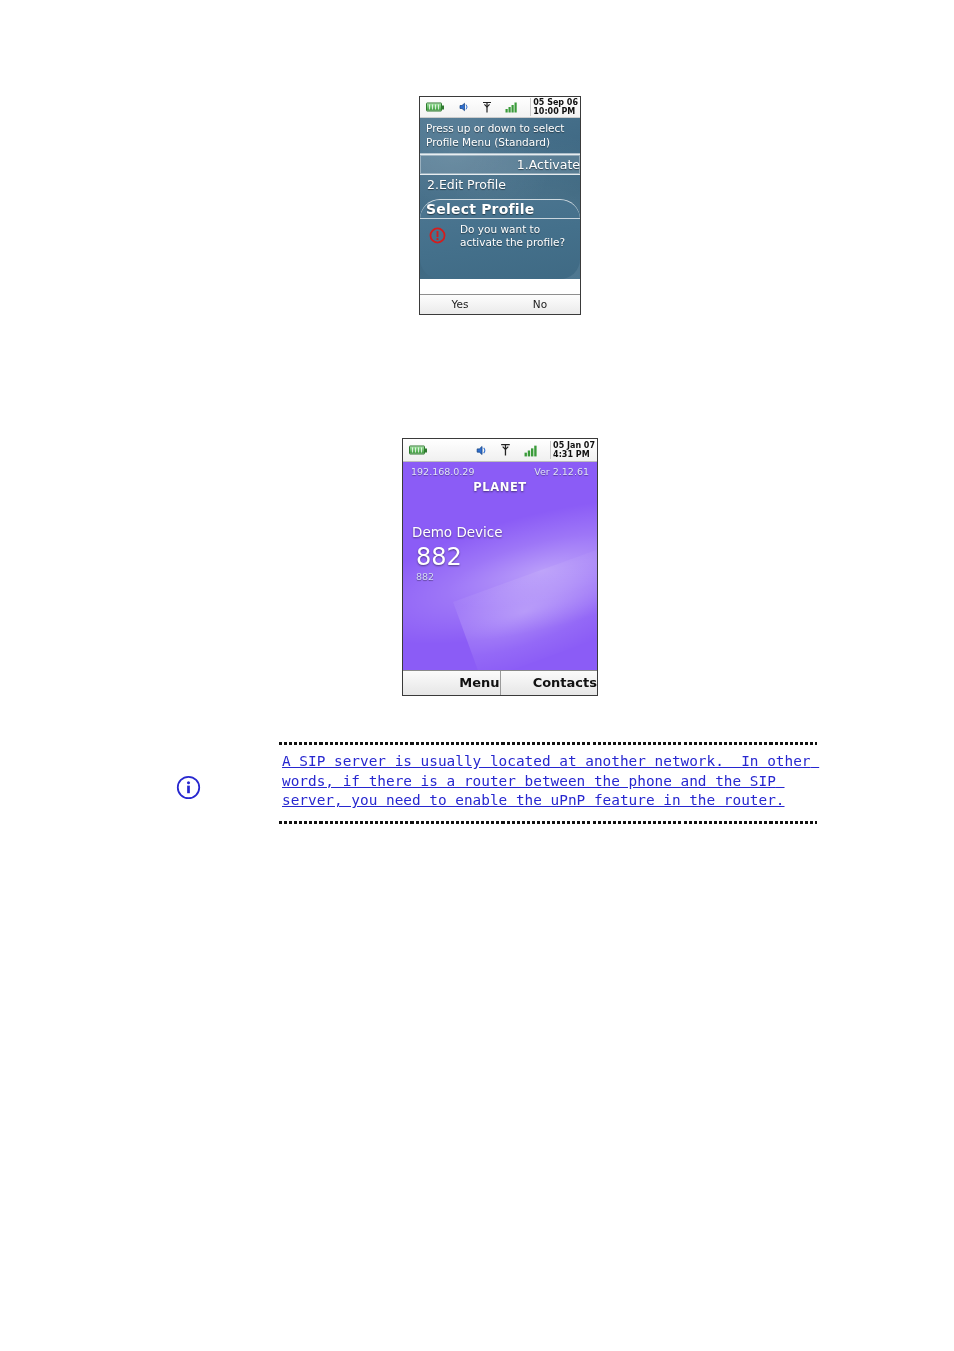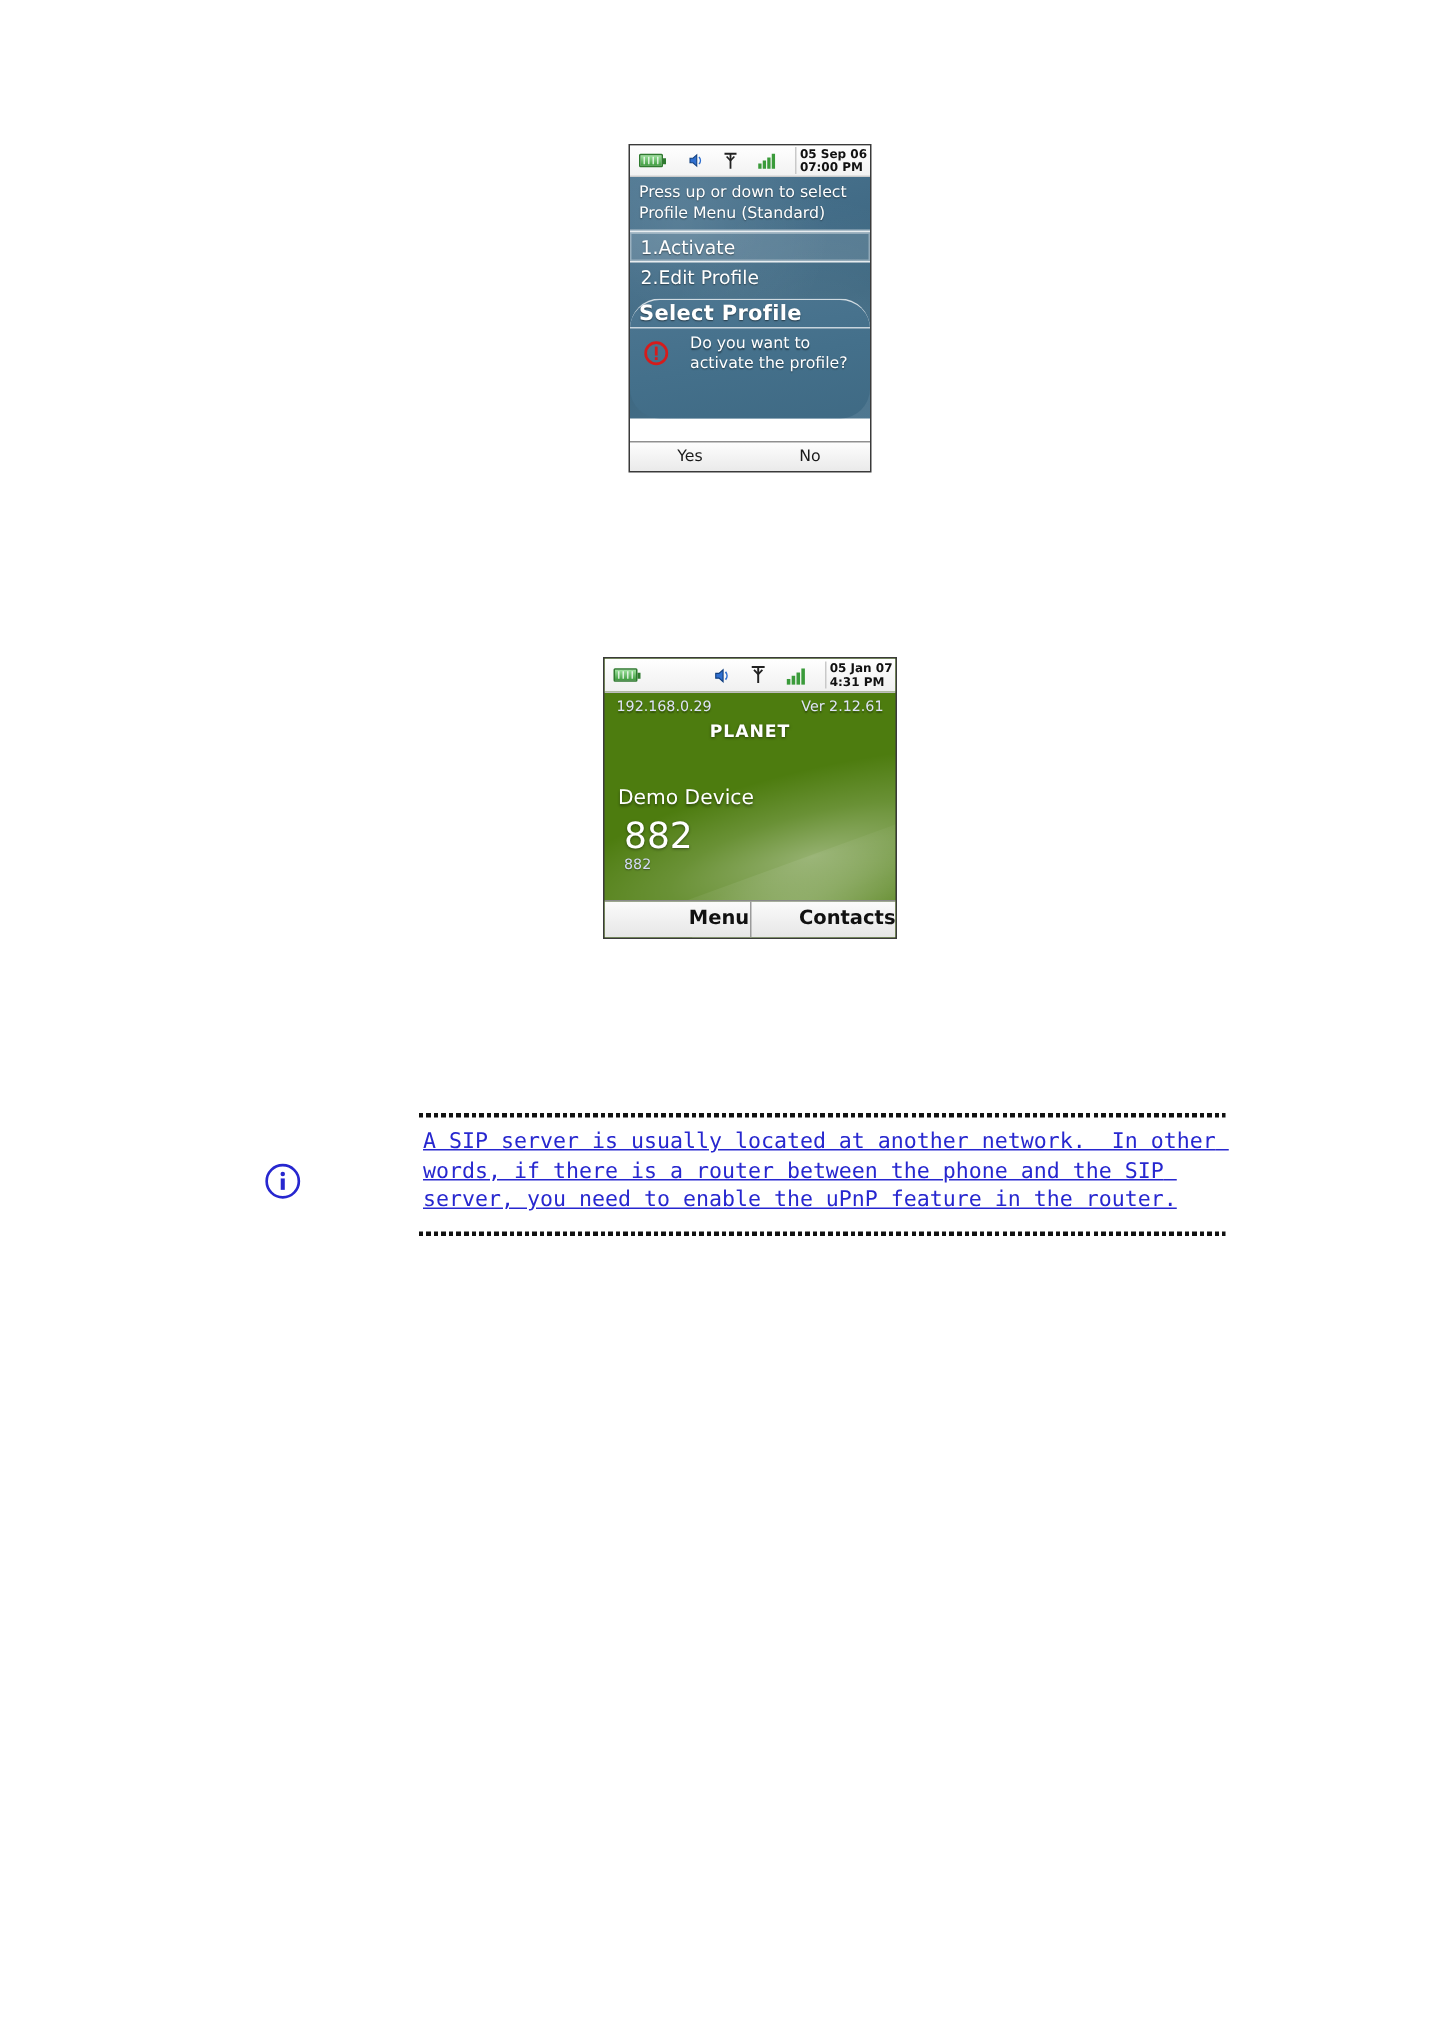--- a/index.html
+++ b/index.html
@@ -60,20 +60,21 @@
     padding-left: 7px;
     text-shadow: 0 1px 1px rgba(0,0,0,0.45);
   }
   .p1-menuitem.sel {
     border: 1px solid rgba(255,255,255,0.85);
     border-left: none;
     border-right: none;
     background: rgba(255,255,255,0.12);
     box-shadow: inset 0 0 0 1px rgba(255,255,255,0.35);
     padding-left: 7px;
+    text-align: right;
   }
   .p1-dialog {
     position: absolute;
     left: 0;
     right: 0;
     bottom: 0;
     height: 79px;
     background:
       linear-gradient(170deg, #4d7691 0%, #44708b 50%, #3f6a84 100%);
     border-top: 1px solid rgba(255,255,255,0.75);
@@ -119,23 +120,23 @@
     line-height: 19px;
     font-family: "DejaVu Sans", sans-serif;
   }
 
   
   .phone2 {
     position: absolute;
     left: 402px;
     top: 438px;
     width: 196px;
-    height: 188px;
+    height: 258px;
     border: 1px solid #3a3a3a;
-    background: #4d7c0f;
+    background: #8b5cf6;
     box-sizing: border-box;
     font-family: "DejaVu Sans", sans-serif;
     overflow: hidden;
   }
   .p2-statusbar {
     position: relative;
     height: 22px;
     background: linear-gradient(#ffffff, #f0f0f0);
     border-bottom: 1px solid #bdbdbd;
   }
@@ -337,21 +338,21 @@
         <path d="M2.4 3.3 5 6l2.6-2.7" stroke="#222" stroke-width="1.1" fill="none"></path>
       </svg>
       <svg width="13" height="12" viewBox="0 0 13 12">
         <rect x="0.5" y="8" width="2.2" height="3.5" fill="#3a9b3a"></rect>
         <rect x="3.5" y="6" width="2.2" height="5.5" fill="#3a9b3a"></rect>
         <rect x="6.5" y="4" width="2.2" height="7.5" fill="#3a9b3a"></rect>
         <rect x="9.5" y="1.5" width="2.2" height="10" fill="#3a9b3a"></rect>
       </svg>
       <span class="sb-clock">
         <span>05 Sep 06</span><br>
-        <span>07:00 PM</span>
+        <span>10:00 PM</span>
       </span>
     </span>
   </div>
 
   <div class="p1-screen">
     <div class="p1-hint">
       <div>Press up or down to select</div>
       <div>Profile Menu (Standard)</div>
     </div>
 

